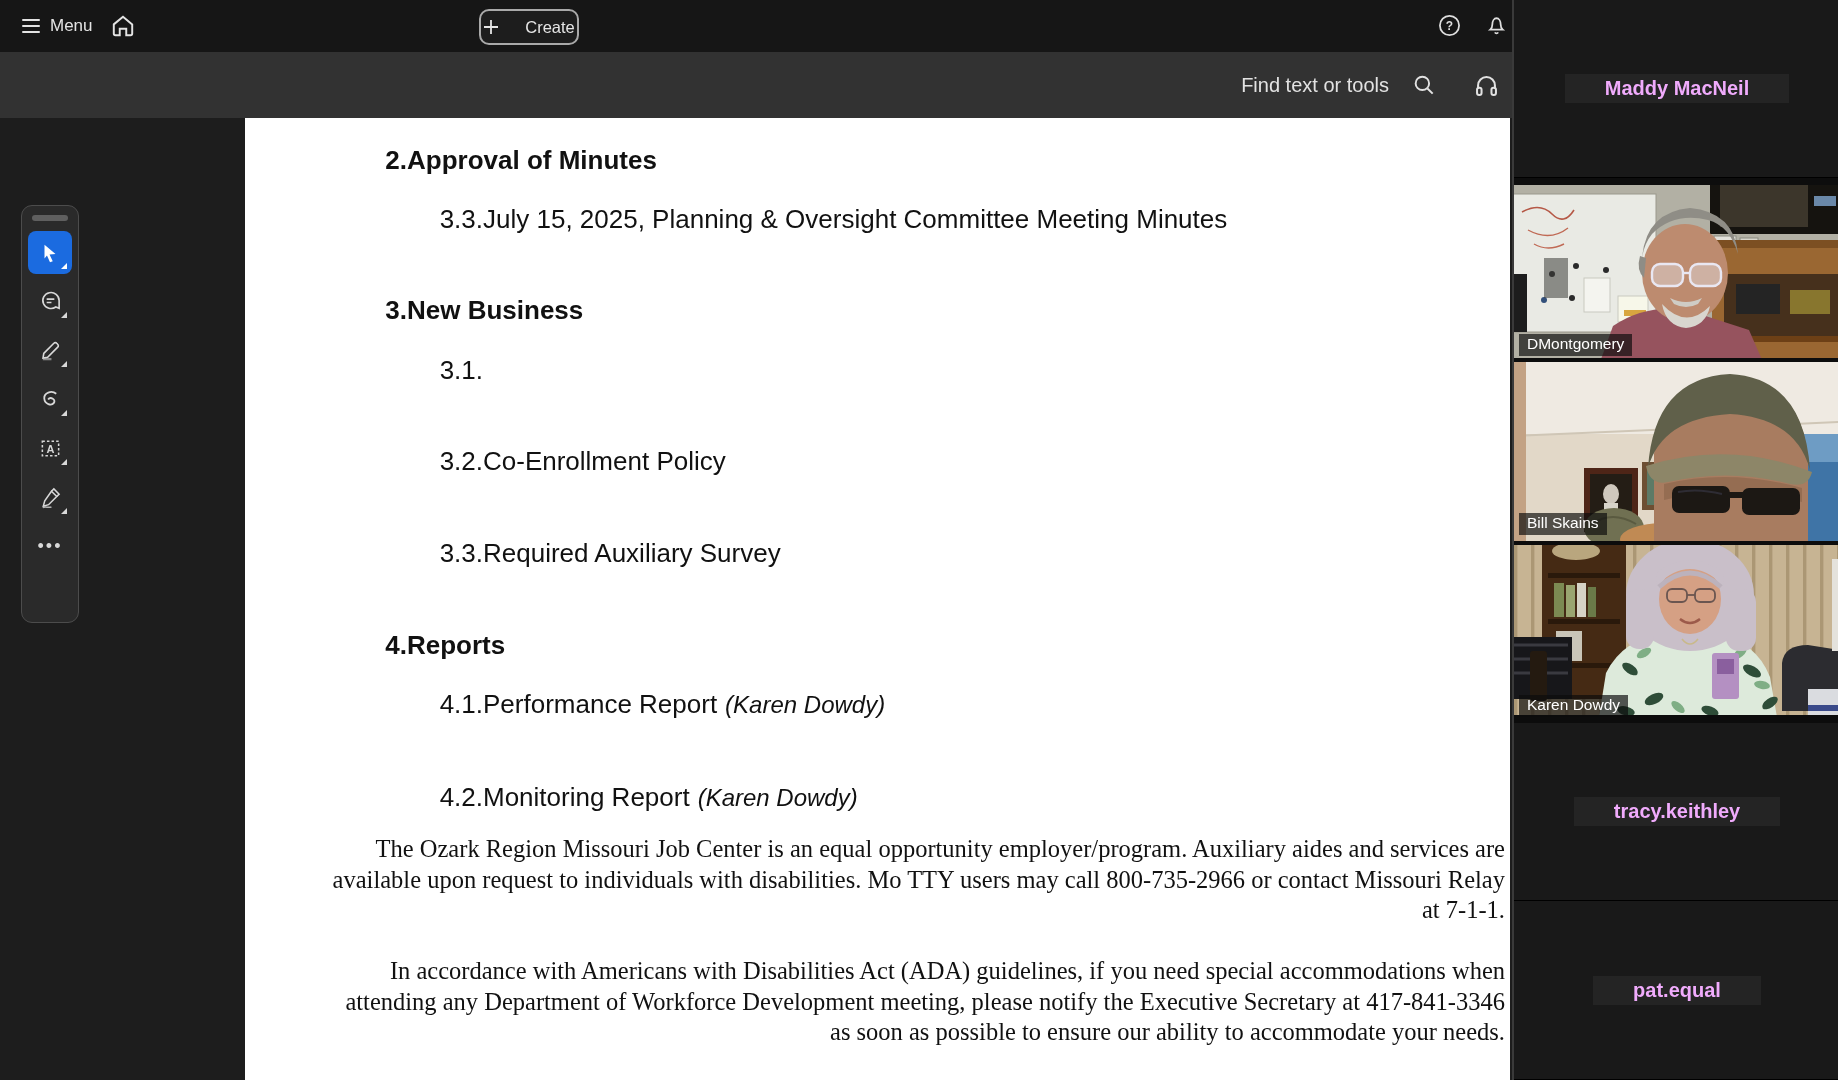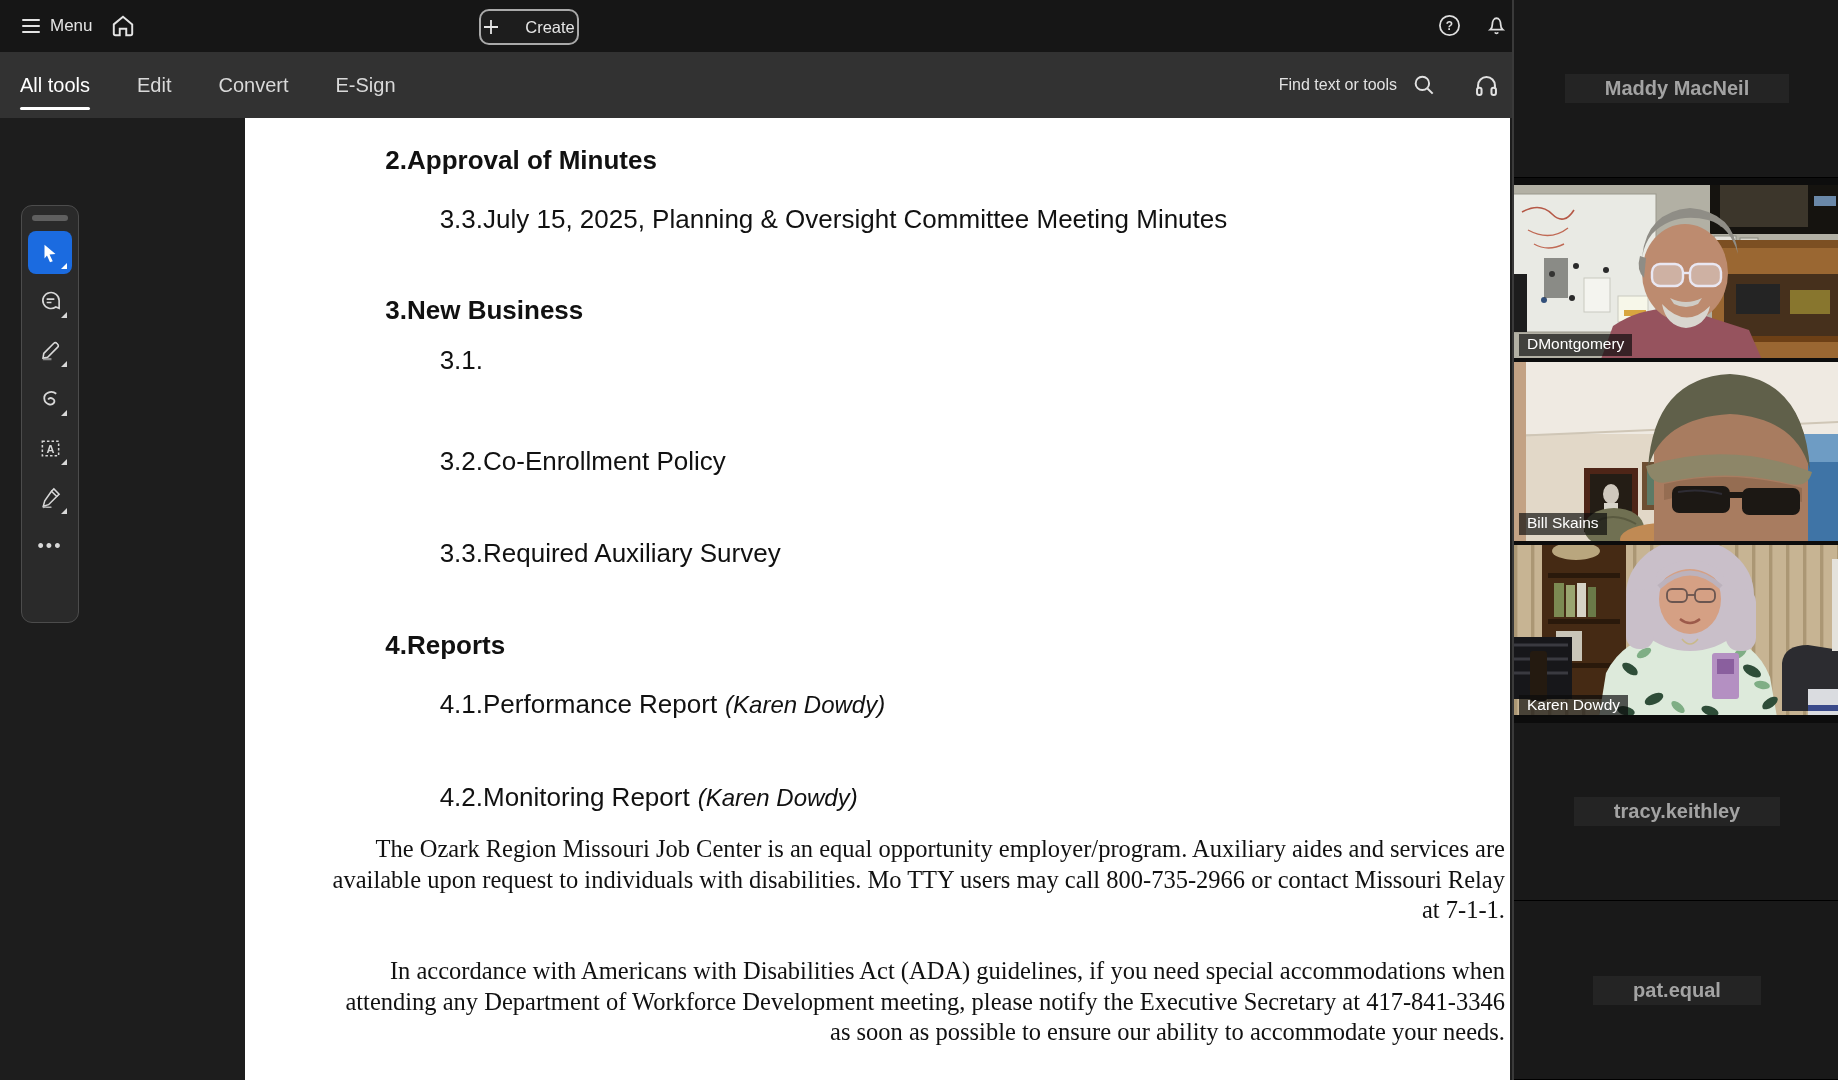--- a/index.html
+++ b/index.html
@@ -23,21 +23,21 @@
   .help-btn{position:absolute;left:1437px;top:13px;color:#dedede;}
   .bell-btn{position:absolute;left:1484px;top:12px;color:#dedede;}
 
   
   .toolrow{position:absolute;left:0;top:52px;width:1512px;height:66px;background:#323232;}
   .tool-tabs{position:absolute;left:20px;top:0;height:66px;display:flex;align-items:center;gap:47px;}
   .tool-tab{color:#d9d9d9;font-size:20px;position:relative;padding:20px 0;}
   .tool-tab.active{color:#fff;}
   .tool-tab.active:after{content:"";position:absolute;left:0;right:0;bottom:7px;height:3px;background:#fff;border-radius:2px;}
   .find-area{position:absolute;right:0;top:0;height:66px;display:flex;align-items:center;padding-right:12px;color:#e2e2e2;}
-  .find-label{font-size:16px;margin-right:14px;}
+  .find-label{font-size:20px;margin-right:22px;}
   .hp-icon{margin-left:36px;}
 
   
   .canvas{position:absolute;left:0;top:118px;width:1512px;height:962px;background:#1d1d1d;}
   .page{position:absolute;left:245px;top:118px;width:1265px;height:962px;background:#ffffff;color:#111;}
   .agenda-h{position:absolute;left:89px;font-weight:bold;font-size:26px;display:flex;}
   .agenda-h .num{display:inline-block;width:73px;}
   .agenda-sub{position:absolute;left:162px;font-size:26px;display:flex;align-items:baseline;white-space:nowrap;}
   .agenda-sub .snum{display:inline-block;width:76px;}
   .presenter{font-size:24px;font-style:italic;margin-left:8px;}
@@ -50,21 +50,21 @@
   .tool-btn{width:44px;height:43px;border-radius:8px;display:flex;align-items:center;justify-content:center;position:relative;color:#d8d8d8;margin-bottom:6px;}
   .tool-btn.active{background:#1b6be0;color:#fff;}
   .corner{position:absolute;right:5px;bottom:5px;width:0;height:0;border-left:6px solid transparent;border-bottom:6px solid currentColor;}
   .more-dots{font-size:18px;letter-spacing:2px;color:#d8d8d8;}
 
   
   .sidebar{position:absolute;left:1512px;top:0;width:326px;height:1080px;background:#141414;border-left:2px solid #3a3a3a;}
   .tile{position:absolute;left:0;width:326px;overflow:hidden;}
   .tile svg{display:block;}
   .tile-off{display:flex;align-items:center;justify-content:center;background:#191919;border-bottom:1px solid #000;}
-  .plate{background:#242424;color:#a3a3a3;font-weight:bold;font-size:20px;padding:3px 40px;white-space:nowrap;}
+  .plate{background:#242424;color:#f0abfc;font-weight:bold;font-size:20px;padding:3px 40px;white-space:nowrap;}
   .vid-label{position:absolute;left:5px;bottom:6px;background:rgba(12,12,12,.68);color:#fff;font-size:15.5px;padding:1px 8px 3px;}
 </style>
 </head>
 <body>
 
 <div id="screen">
 
   <div class="topbar">
     <div class="menu-btn">
       <span class="hamb">
@@ -93,26 +93,20 @@
     </div>
     <div class="bell-btn">
       <svg width="25" height="25" viewBox="0 0 24 24" fill="none" stroke="currentColor" stroke-width="1.7">
         <path d="M6 17h12c-1.4-1.2-2-2.6-2-5 0-3.2-1.6-6-4-6s-4 2.8-4 6c0 2.4-.6 3.8-2 5z"></path>
         <path d="M10.4 19.5a1.8 1.8 0 0 0 3.2 0"></path>
       </svg>
     </div>
   </div>
 
   <div class="toolrow">
-    <div class="tool-tabs">
-      <span class="tool-tab active">All tools</span>
-      <span class="tool-tab">Edit</span>
-      <span class="tool-tab">Convert</span>
-      <span class="tool-tab">E-Sign</span>
-    </div>
     <div class="find-area">
       <span class="find-label">Find text or tools</span>
       <svg width="26" height="26" viewBox="0 0 24 24" fill="none" stroke="#e2e2e2" stroke-width="1.8">
         <circle cx="10.5" cy="10.5" r="6.2"></circle>
           <path d="M15.2 15.2 20 20"></path>
       </svg>
       <svg class="hp-icon" width="27" height="27" viewBox="0 0 24 24" fill="none" stroke="#e2e2e2" stroke-width="1.8">
         <path d="M4.5 15v-3a7.5 7.5 0 0 1 15 0v3"></path>
         <rect x="3.6" y="14" width="4" height="6.4" rx="1.8"></rect>
         <rect x="16.4" y="14" width="4" height="6.4" rx="1.8"></rect>
@@ -129,21 +123,21 @@
     </div>
     <div class="agenda-sub" style="top:86px">
       <span class="snum">3.3.</span>
       <span>July 15, 2025, Planning &amp; Oversight Committee Meeting Minutes</span>
     </div>
 
     <div class="agenda-h" style="top:177px">
       <span class="num">3.</span>
       <span>New Business</span>
     </div>
-    <div class="agenda-sub" style="top:227px">
+    <div class="agenda-sub" style="top:237px">
       <span class="snum">3.1.</span>
     </div>
     <div class="agenda-sub" style="top:328px">
       <span class="snum">3.2.</span>
       <span>Co-Enrollment Policy</span>
     </div>
     <div class="agenda-sub" style="top:420px">
       <span class="snum">3.3.</span>
       <span>Required Auxiliary Survey</span>
     </div>

